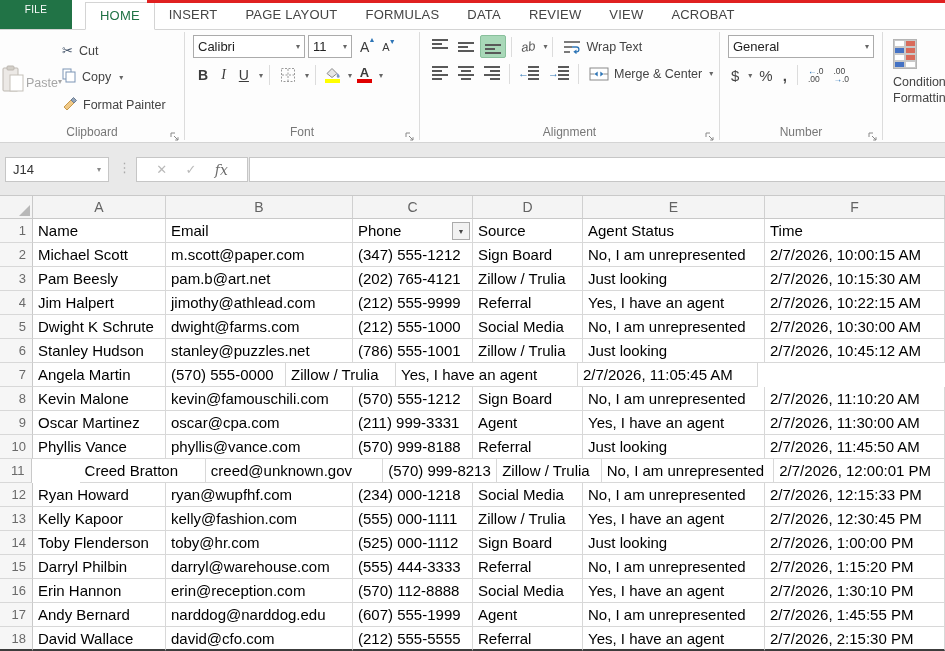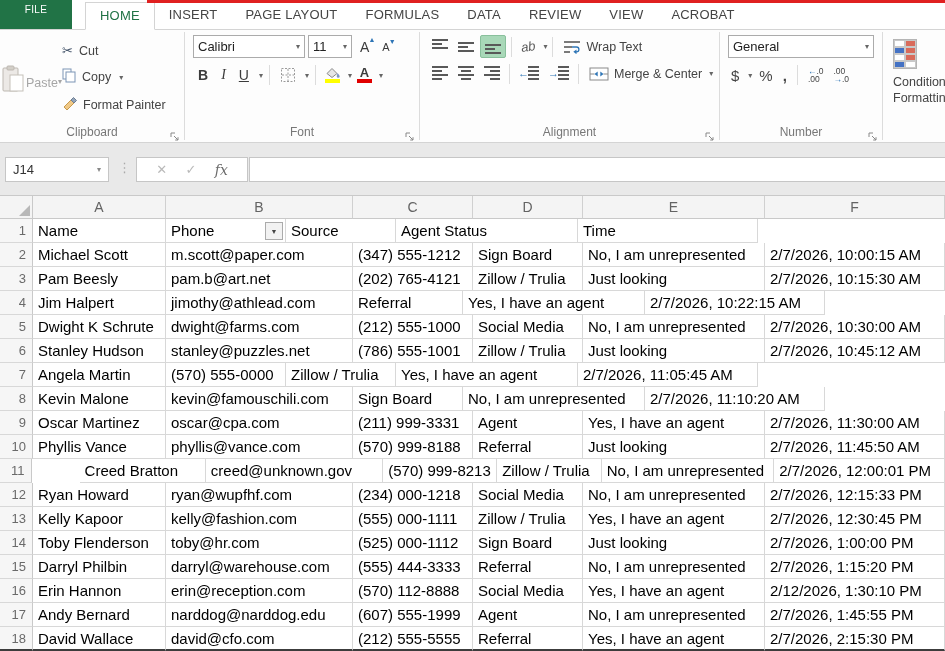--- a/index.html
+++ b/index.html
@@ -428,20 +428,23 @@
         <div class="col-h" style="width: 182px;">E</div>
         <div class="col-h" style="width: 180px;">F</div>
       </div>
   </div>
   <div>
       <div class="srow">
         <div class="row-num">1</div>
         <div class="cell" style="width: 133px;">
           <span>Name</span>
         </div>
+        <div class="cell" style="width: 187px;">
+          <span>Email</span>
+        </div>
         <div class="cell" style="width: 120px;">
           <span>Phone</span>
           <div class="filter-btn">▼</div>
         </div>
         <div class="cell" style="width: 110px;">
           <span>Source</span>
         </div>
         <div class="cell" style="width: 182px;">
           <span>Agent Status</span>
         </div>
@@ -492,20 +495,23 @@
         </div>
       </div>
       <div class="srow">
         <div class="row-num">4</div>
         <div class="cell" style="width: 133px;">
           <span>Jim Halpert</span>
         </div>
         <div class="cell" style="width: 187px;">
           <span>jimothy@athlead.com</span>
         </div>
+        <div class="cell" style="width: 120px;">
+          <span>(212) 555-9999</span>
+        </div>
         <div class="cell" style="width: 110px;">
           <span>Referral</span>
         </div>
         <div class="cell" style="width: 182px;">
           <span>Yes, I have an agent</span>
         </div>
         <div class="cell" style="width: 180px;">
           <span>2/7/2026, 10:22:15 AM</span>
         </div>
       </div>
@@ -569,20 +575,23 @@
           <span>2/7/2026, 11:05:45 AM</span>
         </div>
       </div>
       <div class="srow">
         <div class="row-num">8</div>
         <div class="cell" style="width: 133px;">
           <span>Kevin Malone</span>
         </div>
         <div class="cell" style="width: 187px;">
           <span>kevin@famouschili.com</span>
+        </div>
+        <div class="cell" style="width: 120px;">
+          <span>(570) 555-1212</span>
         </div>
         <div class="cell" style="width: 110px;">
           <span>Sign Board</span>
         </div>
         <div class="cell" style="width: 182px;">
           <span>No, I am unrepresented</span>
         </div>
         <div class="cell" style="width: 180px;">
           <span>2/7/2026, 11:10:20 AM</span>
         </div>
@@ -745,21 +754,21 @@
         <div class="cell" style="width: 120px;">
           <span>(570) 112-8888</span>
         </div>
         <div class="cell" style="width: 110px;">
           <span>Social Media</span>
         </div>
         <div class="cell" style="width: 182px;">
           <span>Yes, I have an agent</span>
         </div>
         <div class="cell" style="width: 180px;">
-          <span>2/12/2026, 1:30:10 PM</span>
+          <span>2/7/2026, 1:30:10 PM</span>
         </div>
       </div>
       <div class="srow">
         <div class="row-num">17</div>
         <div class="cell" style="width: 133px;">
           <span>Andy Bernard</span>
         </div>
         <div class="cell" style="width: 187px;">
           <span>narddog@narddog.edu</span>
         </div>

